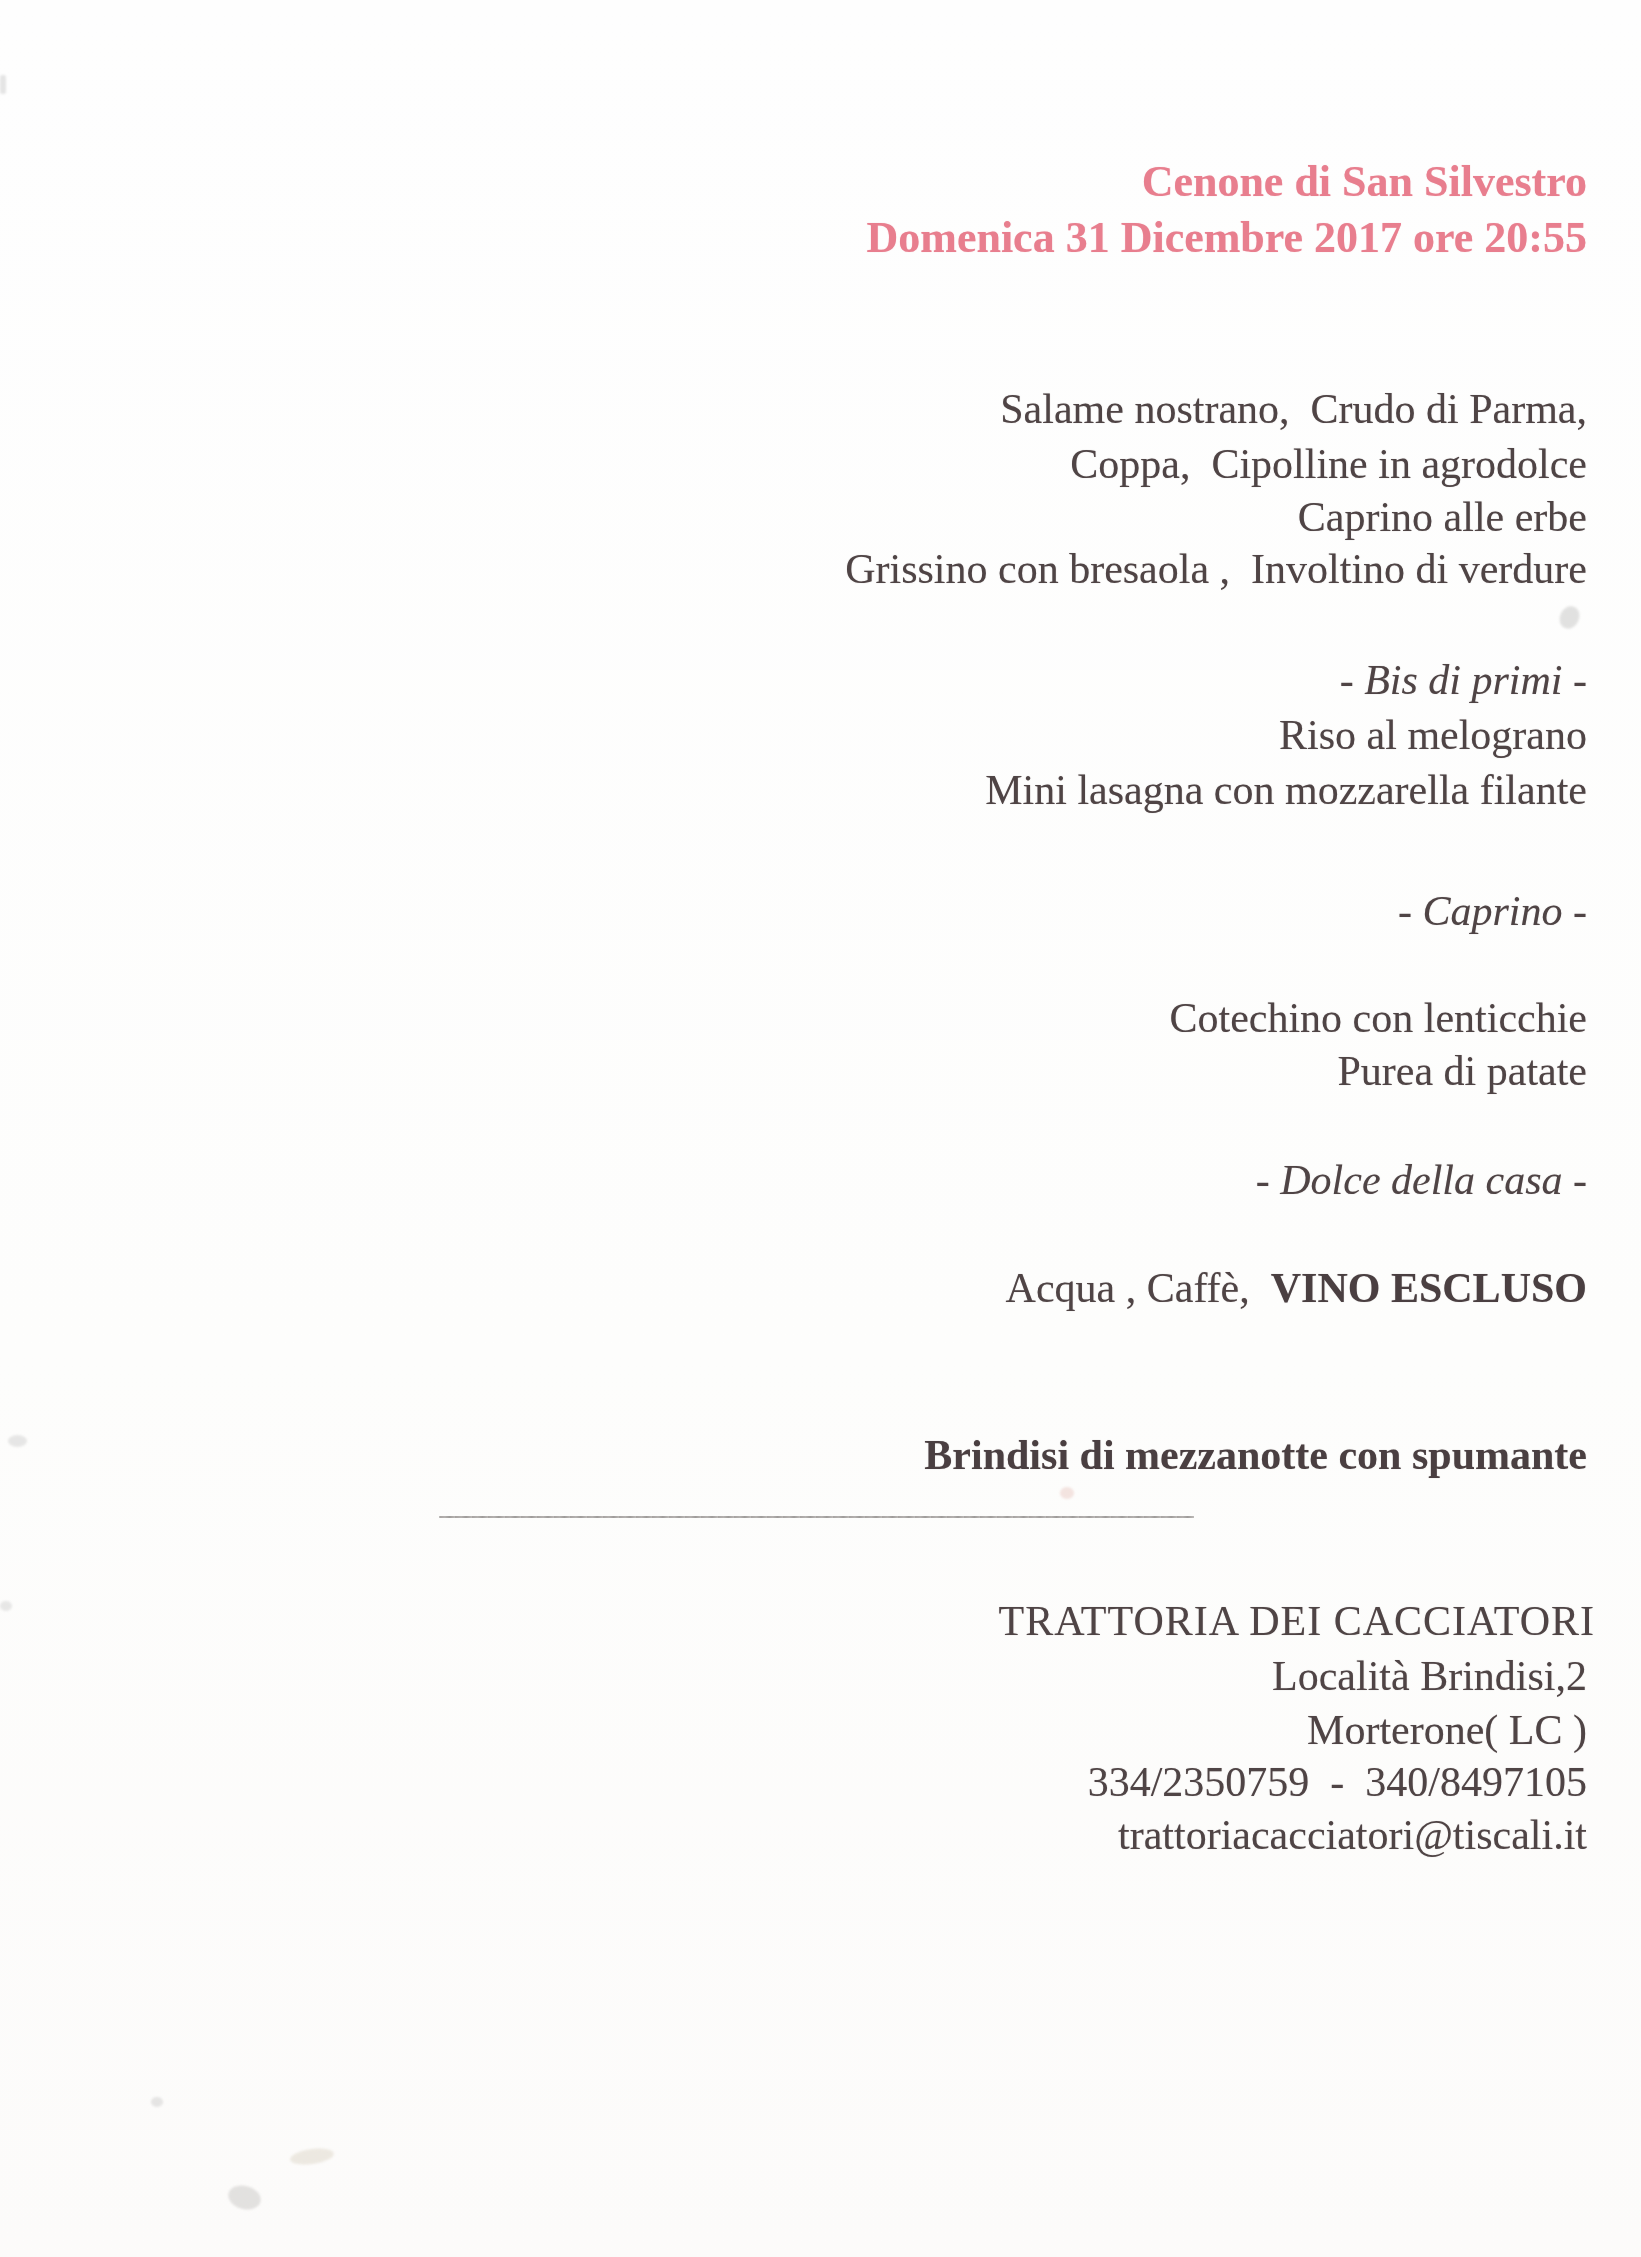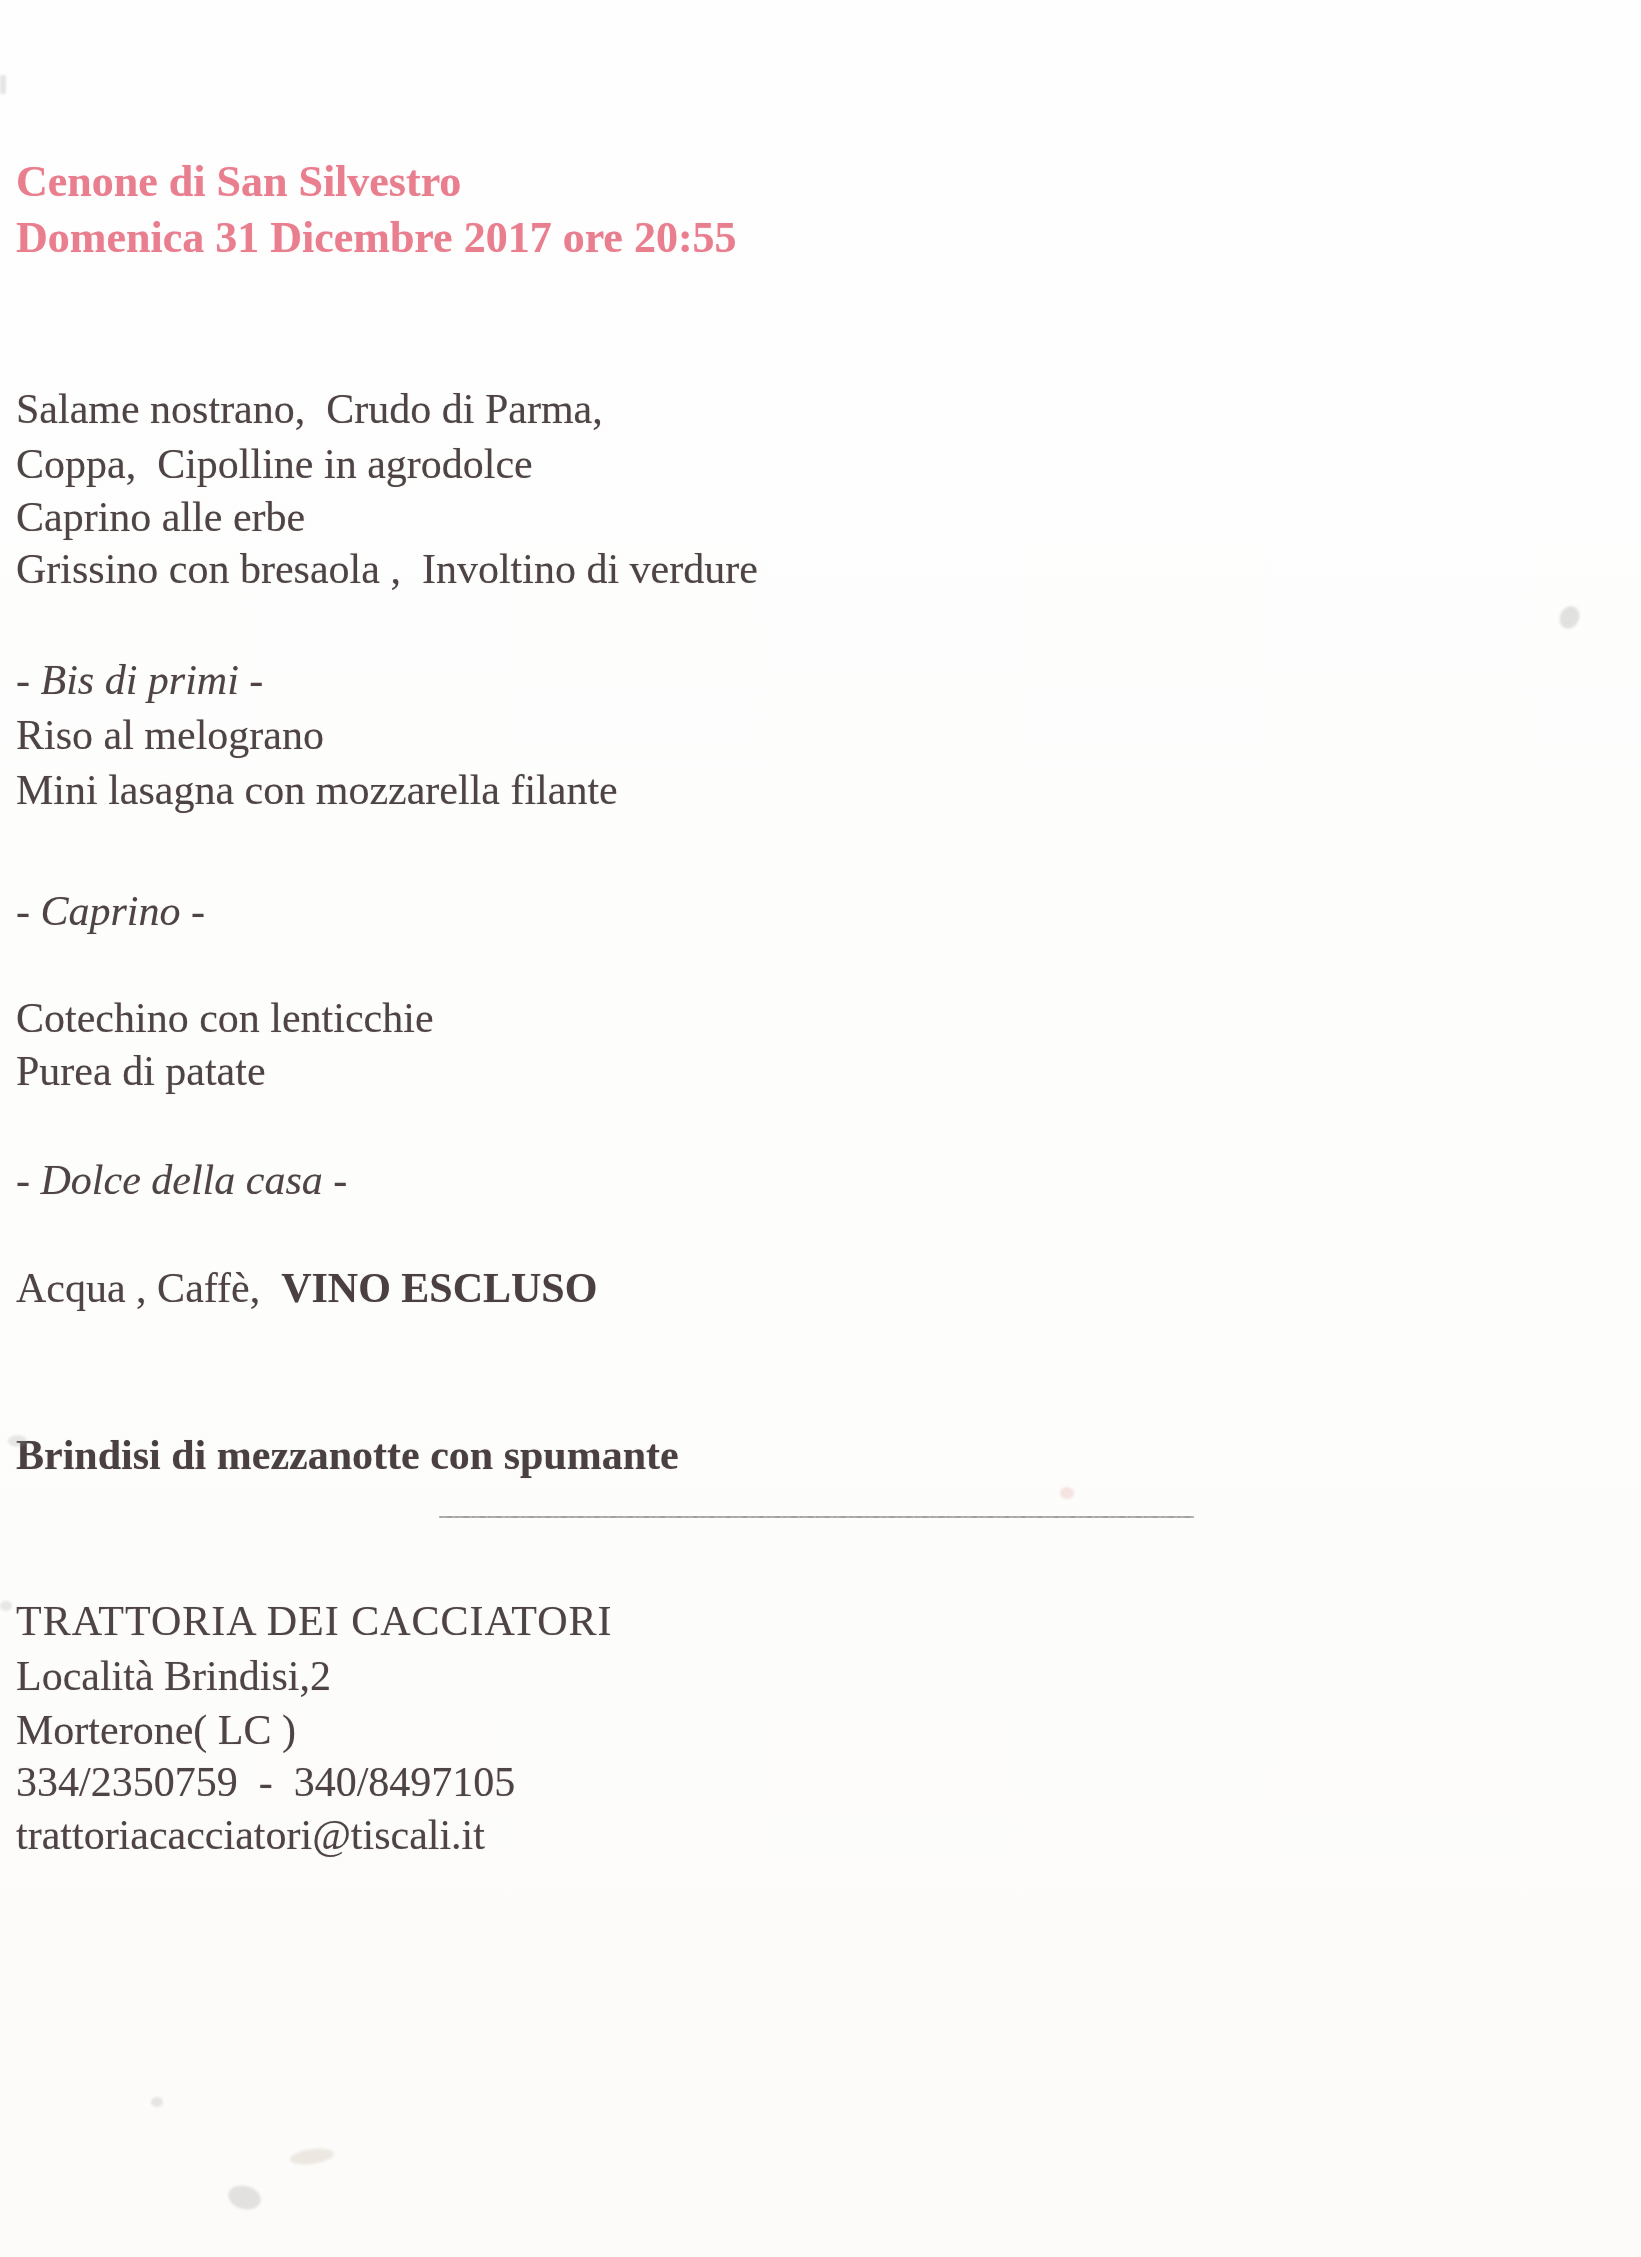--- a/index.html
+++ b/index.html
@@ -8,33 +8,33 @@
     background:#fdfdfc;
     font-family:"Liberation Serif","DejaVu Serif",serif;
     overflow:hidden;
     position:relative;
   }
   .scan-page{
     position:absolute;left:0;top:0;width:1641px;height:2257px;
     background:linear-gradient(180deg,#fefefe 0%,#fdfdfc 60%,#fcfbfa 100%);
   }
   .col{
-    position:absolute;left:16px;width:1587px;text-align:left;
+    position:absolute;left:0;width:1587px;text-align:right;
     color:#4f4445;font-size:42px;line-height:55px;white-space:pre;
   }
   .title{
     color:#e87e8e;font-weight:bold;font-size:44px;
     text-shadow:0 0 1px rgba(232,126,142,.45);
   }
   .body-line{
     text-shadow:0 0 1px rgba(79,68,69,.35);
   }
   .ital{font-style:italic;}
   .bold{font-weight:bold;color:#4a3f41;}
-  .caps{letter-spacing:1px;}
+  .caps{letter-spacing:1px;padding-left:8px;}
   .divider{
     position:absolute;left:439px;top:1516px;width:755px;height:1.9px;
     background:repeating-linear-gradient(90deg,#8a8583 0px,#9b9795 5.8px,#7f7b79 10.6px,#a5a19f 16.4px);
     opacity:.75;border-radius:1px;
   }
   .artifact{position:absolute;opacity:.22;filter:blur(1px);border-radius:50%;}
   .a1{left:0;top:75px;width:5.8px;height:19.3px;background:#8f8f8f;border-radius:1.9px;}
   .a2{left:1560px;top:606px;width:19.3px;height:23px;background:#9a9a98;transform:rotate(25deg);opacity:.28;}
   .a3{left:7.7px;top:1435px;width:19.3px;height:11.6px;background:#9a9a9a;}
   .a4{left:0;top:1601px;width:11.6px;height:9.7px;background:#9c9c9c;}

